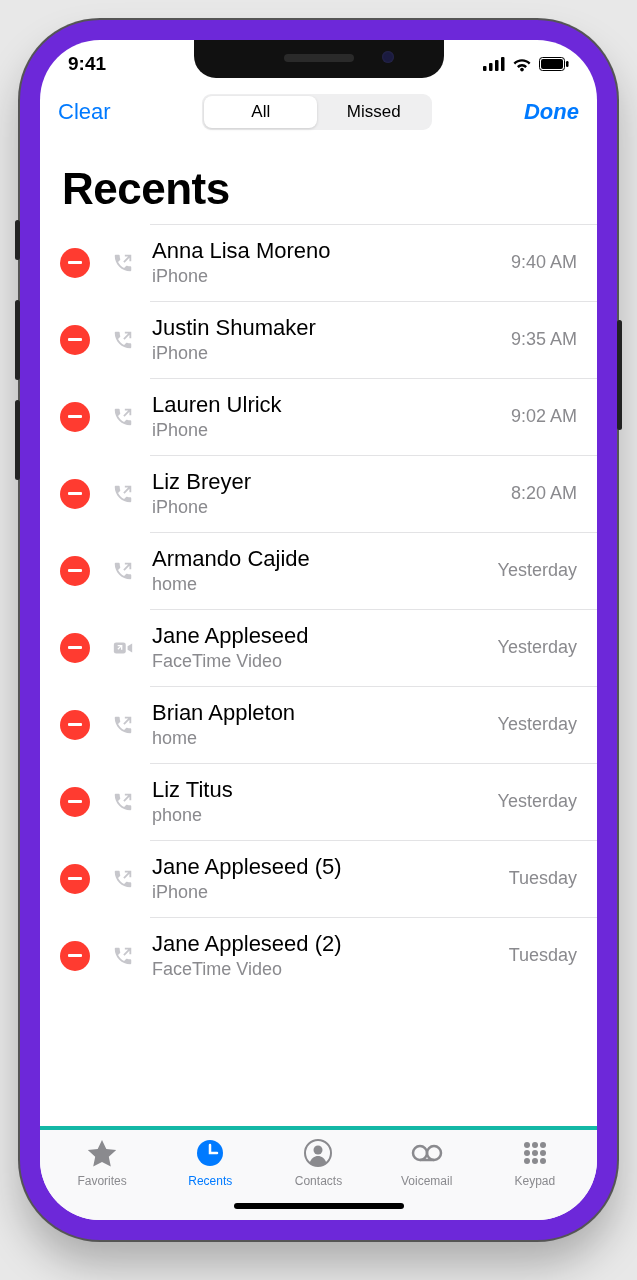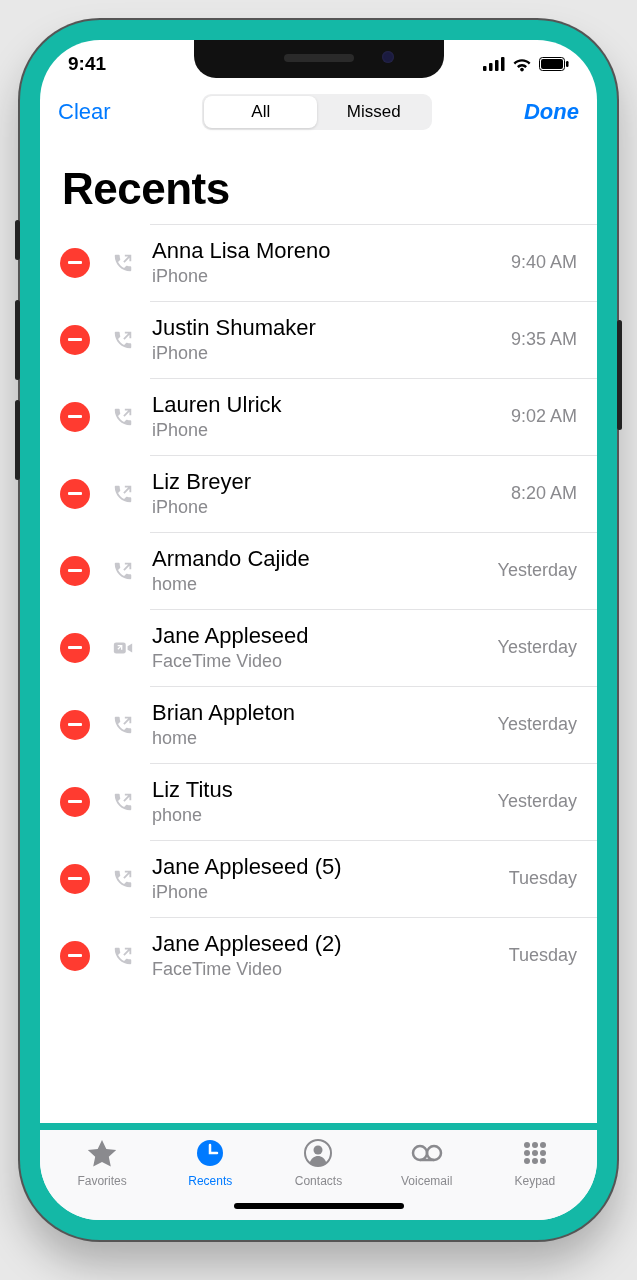--- a/index.html
+++ b/index.html
@@ -4,21 +4,21 @@
 <style>
   * { box-sizing: border-box; margin: 0; padding: 0; }
   html, body { width: 637px; height: 1280px; background: #e8e8e8; font-family: -apple-system, "Helvetica Neue", Helvetica, Arial, sans-serif; }
 
   
   .device {
     position: relative;
     width: 597px;
     height: 1220px;
     margin: 20px auto 4px;
-    background: #14b8a6;
+    background: #6d28d9;
     border-radius: 80px;
     padding: 20px;
     box-shadow: 0 0 0 2px #555, 0 25px 40px rgba(0,0,0,0.25);
   }
   .side-btn { position: absolute; background: #222; border-radius: 3px; }
   .sb1 { left: -5px; top: 200px; width: 5px; height: 40px; }
   .sb2 { left: -5px; top: 280px; width: 5px; height: 80px; }
   .sb3 { left: -5px; top: 380px; width: 5px; height: 80px; }
   .sb4 { right: -5px; top: 300px; width: 5px; height: 110px; }
 
@@ -108,21 +108,21 @@
 
   .call-item {
     display:flex; align-items:center; position:relative; padding: 14px 20px 14px 0;
   }
   .call-item .sep { position:absolute; left:110px; right:0; top:0; height:1px; background:#e3e3e5;}
   .call-item:first-child .sep { display:block; }
 
   
   .tabbar {
     display:flex; justify-content:space-around; align-items:flex-end;
-    border-top:7px solid #14b8a6;
+    border-top:4px solid #14b8a6;
     padding:8px 8px 4px;
     background:#f9f9fa;
   }
   .tab { display:flex; flex-direction:column; align-items:center; gap:2px; width:20%; }
   .tab svg { width:34px; height:30px; }
   .tab-label { font-size:12px; color:#8a8a8e; }
   .tab.active .tab-label { color:#007aff; }
 
   .home-ind {
     height:28px; display:flex; justify-content:center; align-items:center;

